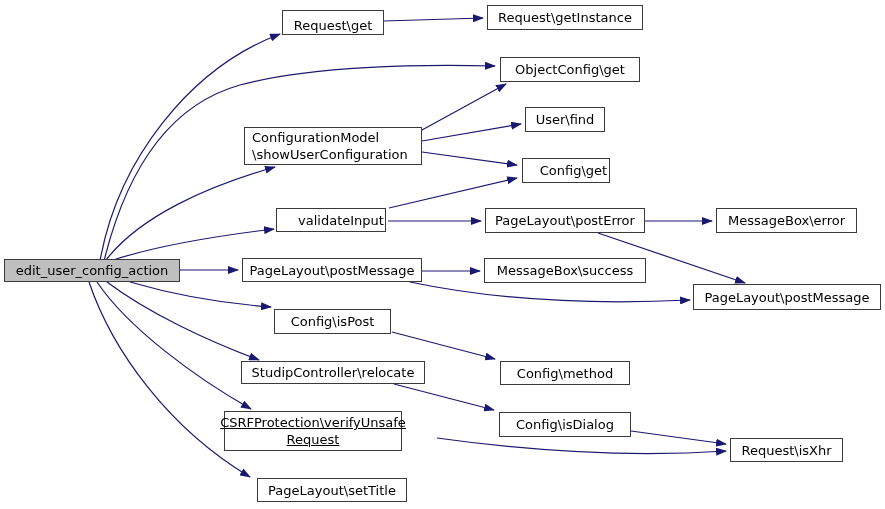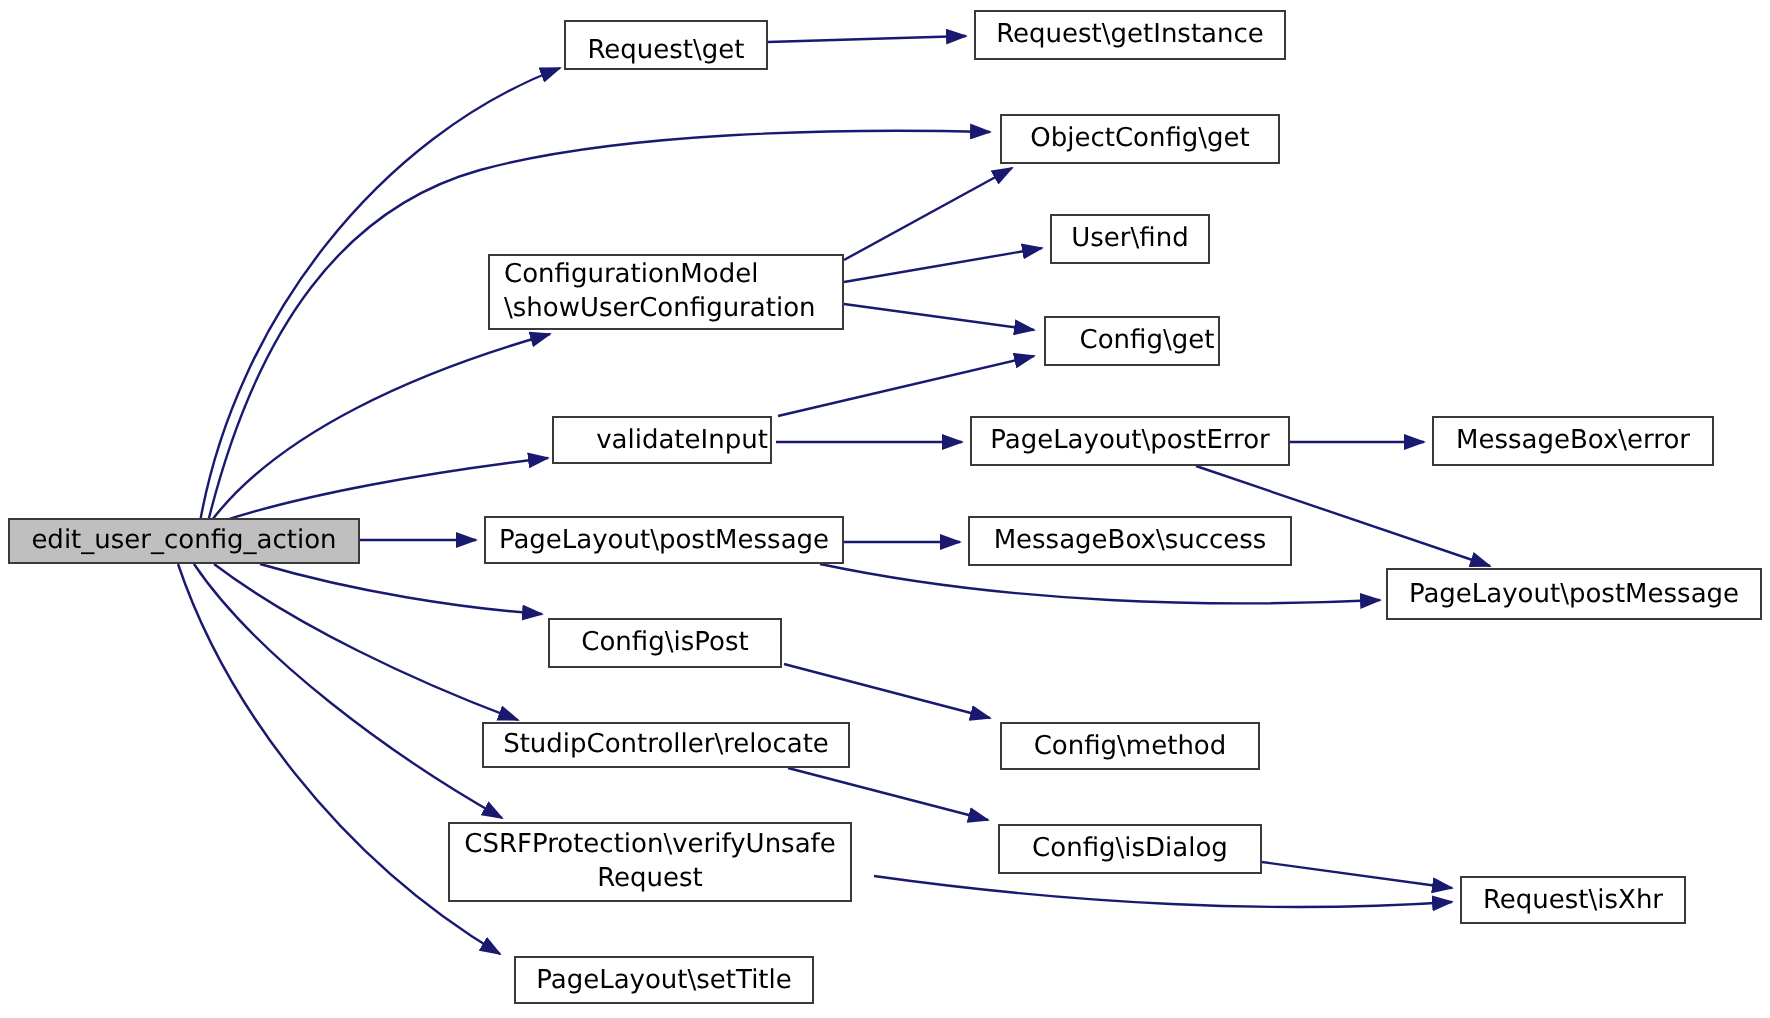--- a/index.html
+++ b/index.html
@@ -130,21 +130,21 @@
       </div>
       <div class="node" style="left: 274px; top: 309px; width: 117px; height: 25px;">
         <span>Config\isPost</span>
       </div>
       <div class="node" style="left: 241px; top: 361px; width: 184px; height: 23px;">
         <span>StudipController\relocate</span>
       </div>
       <div class="node" style="left: 500px; top: 361px; width: 130px; height: 24px;">
         <span>Config\method</span>
       </div>
-      <div class="node" style="left: 224px; top: 411px; width: 202px; height: 40px;">
+      <div class="node" style="left: 224px; top: 411px; width: 178px; height: 40px; text-decoration: underline;">
         <span>CSRFProtection\verifyUnsafe</span>
         <span>Request</span>
       </div>
       <div class="node" style="left: 499px; top: 412px; width: 132px; height: 25px;">
         <span>Config\isDialog</span>
       </div>
       <div class="node" style="left: 730px; top: 438px; width: 113px; height: 24px;">
         <span>Request\isXhr</span>
       </div>
       <div class="node" style="left: 257px; top: 478px; width: 150px; height: 24px;">

